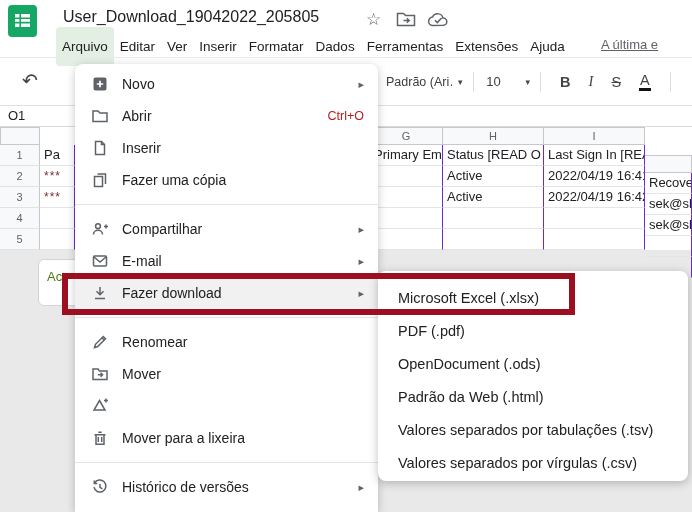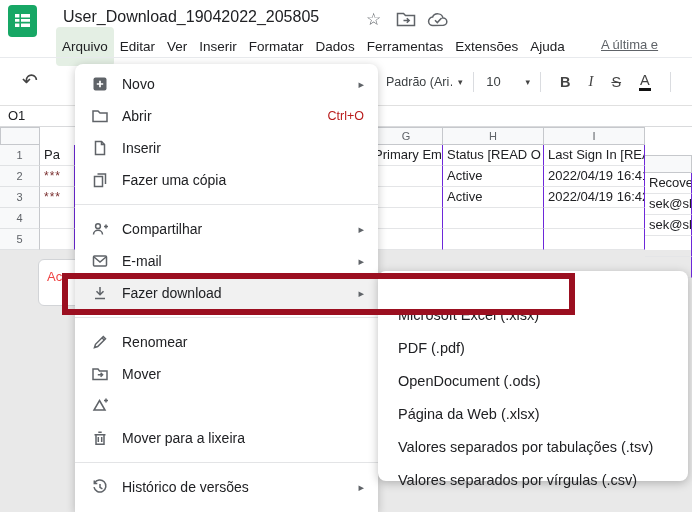--- a/index.html
+++ b/index.html
@@ -54,37 +54,37 @@
     border-right: 1px solid #c6c8cc; border-bottom: 1px solid #e0e2e4;
     display: flex; align-items: center; justify-content: center; font-size: 11px; color: #5f6368; }
   .cell { height: 21px; border-right: 1px solid #6d28d9; border-bottom: 1px solid #e4e5e7;
     font-size: 13px; line-height: 20px; padding-left: 4px; white-space: nowrap; overflow: hidden; }
   .ca { left: 40px; width: 35px; }
   .r1 { top: 145px; } .r2 { top: 166px; } .r3 { top: 187px; } .r4 { top: 208px; } .r5 { top: 229px; }
   .masked { color: #7a3030; font-size: 12px; letter-spacing: 1px; }
   .canvas-gray { left: 0; top: 250px; width: 692px; height: 262px; background: #e9e9e9; }
   .ac-card { left: 38px; top: 259px; width: 50px; height: 47px; background: #fff;
     border: 1px solid #d2d4d7; border-radius: 6px; padding: 9px 0 0 8px;
-    font-size: 13px; color: #ef4444; z-index: 5; }
+    font-size: 13px; color: #4d7c0f; z-index: 5; }
 
   
   .menu-panel { left: 75px; top: 64px; width: 303px; height: 448px; background: #fff;
     border-radius: 8px 8px 0 0; box-shadow: 0 2px 10px rgba(0,0,0,.22); z-index: 10; padding-top: 4px; }
   .menu-item { height: 32px; display: flex; align-items: center; padding: 0 14px 0 16px; font-size: 14px; }
   .menu-item.hl { background: #f1f1f1; }
   .mi-ic { width: 18px; height: 18px; margin-right: 13px; flex: none; color: #5f6368; }
   .mi-lbl { flex: 1; white-space: nowrap; overflow: hidden; }
   .mi-short { color: #b91c1c; font-size: 12.5px; }
   .mi-arr { color: #5f6368; font-size: 11px; }
   .menu-sep { height: 1px; background: #e3e4e6; margin: 8px 0; }
   .mi-ic svg { display: block; }
 
   
   .submenu { left: 378px; top: 271px; width: 310px; height: 210px; background: #fff;
-    border-radius: 8px; box-shadow: 0 2px 10px rgba(0,0,0,.25); z-index: 20; padding-top: 27px; }
+    border-radius: 8px; box-shadow: 0 2px 10px rgba(0,0,0,.25); z-index: 20; padding-top: 10px; }
   .sub-item { height: 33px; display: flex; align-items: center; padding-left: 20px;
     font-size: 14.5px; white-space: nowrap; }
 
   
   .red-box { left: 62px; top: 273px; width: 513px; height: 42px;
     border: 6px solid #9b0f20; z-index: 30; pointer-events: none; }
 </style>
 </head>
 <body>
 
@@ -324,20 +324,20 @@
       <span class="mi-lbl">Histórico de versões</span>
       <span class="mi-arr">▸</span>
     </div>
 
   </div>
 
   <div class="abs submenu">
     <div class="sub-item">Microsoft Excel (.xlsx)</div>
     <div class="sub-item">PDF (.pdf)</div>
     <div class="sub-item">OpenDocument (.ods)</div>
-    <div class="sub-item">Página da Web (.xlsx)</div>
+    <div class="sub-item">Padrão da Web (.html)</div>
     <div class="sub-item">Valores separados por tabulações (.tsv)</div>
     <div class="sub-item">Valores separados por vírgulas (.csv)</div>
   </div>
 
   <div class="abs red-box"></div>
 
 </div>
 
 </body></html>

